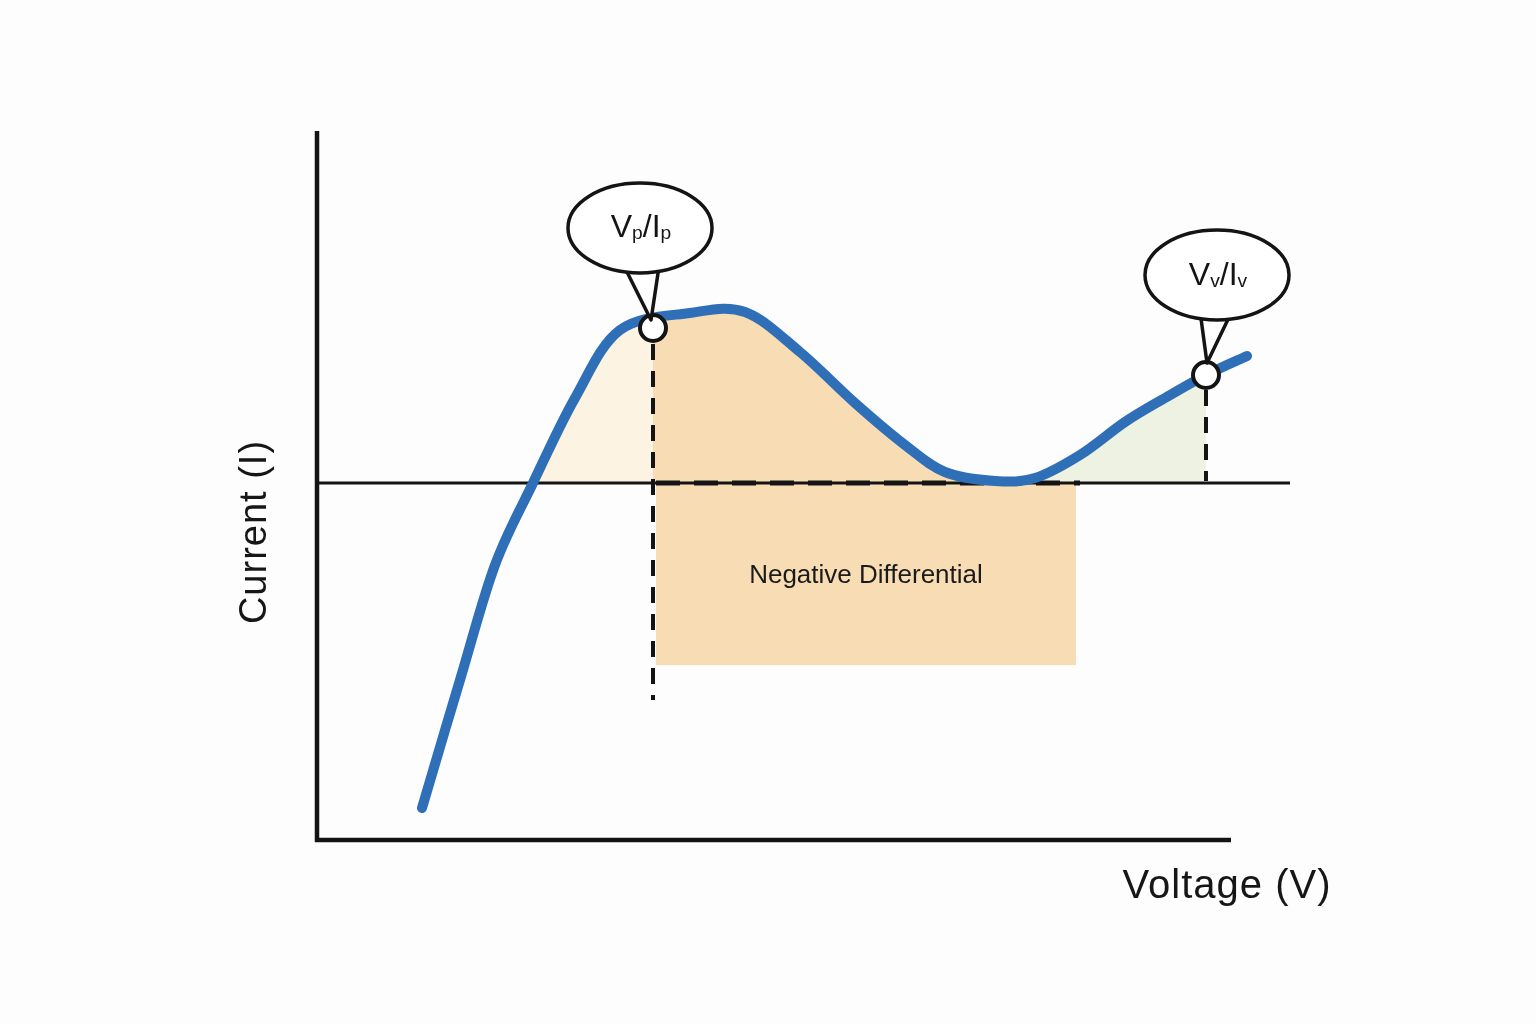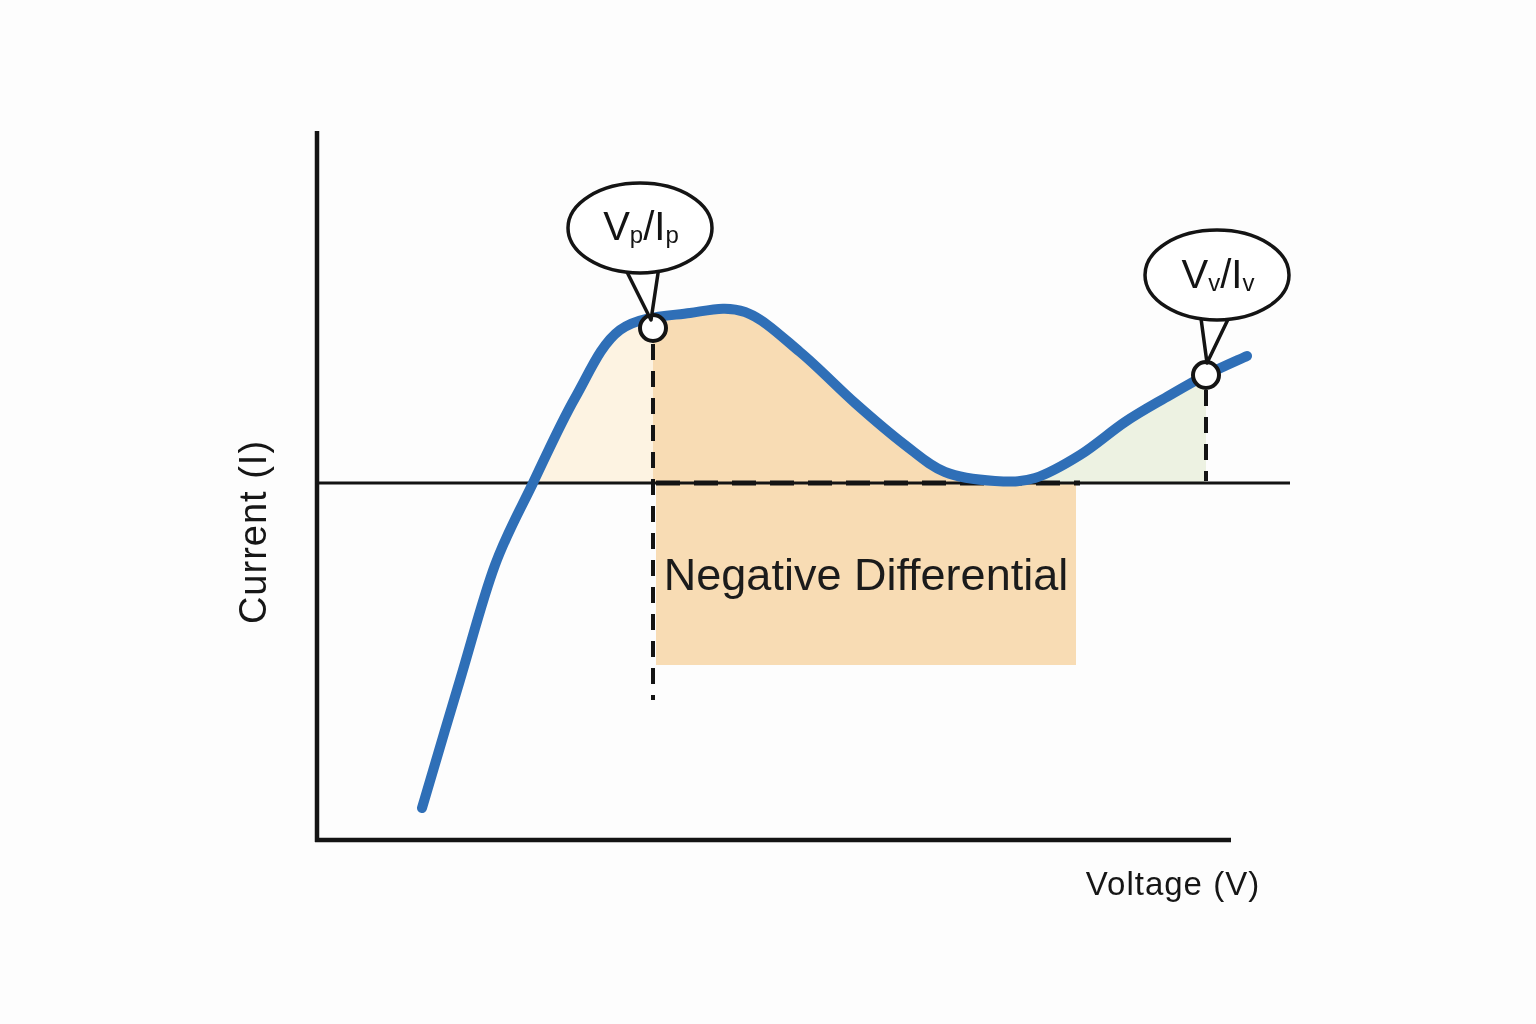--- a/index.html
+++ b/index.html
@@ -12,32 +12,32 @@
   }
   #stage{position:absolute;inset:0;width:1536px;height:1024px;}
   #chart-svg{position:absolute;left:0;top:0;}
   .overlay{position:absolute;pointer-events:none;white-space:nowrap;}
   .ylabel{
     left:253px;top:532px;
     transform:translate(-50%,-50%) rotate(-90deg);
     font-size:38px;letter-spacing:1px;color:#161616;
   }
   .xlabel{
-    left:1173px;top:884px;
+    left:1227px;top:884px;
     transform:translate(-50%,-50%);
-    font-size:33px;letter-spacing:1px;color:#161616;
+    font-size:40px;letter-spacing:1px;color:#161616;
   }
   .region-text{
     left:656px;top:484px;width:420px;height:181px;
     display:flex;flex-direction:column;align-items:center;justify-content:center;
-    font-size:45px;line-height:1.55;color:#1b1b1b;white-space:nowrap;
+    font-size:26px;line-height:1.55;color:#1b1b1b;white-space:nowrap;
   }
   .bubble-text{
     transform:translate(-50%,-50%);
-    font-size:40px;color:#141414;
+    font-size:32px;color:#141414;
   }
   .bubble-text sub{
     font-size:0.60em;
     vertical-align:-0.15em;
     line-height:0;
   }
   #bubble-text-peak{left:641px;top:226px;}
   #bubble-text-valley{left:1218px;top:274px;text-align:center;}
 </style>
 </head>

